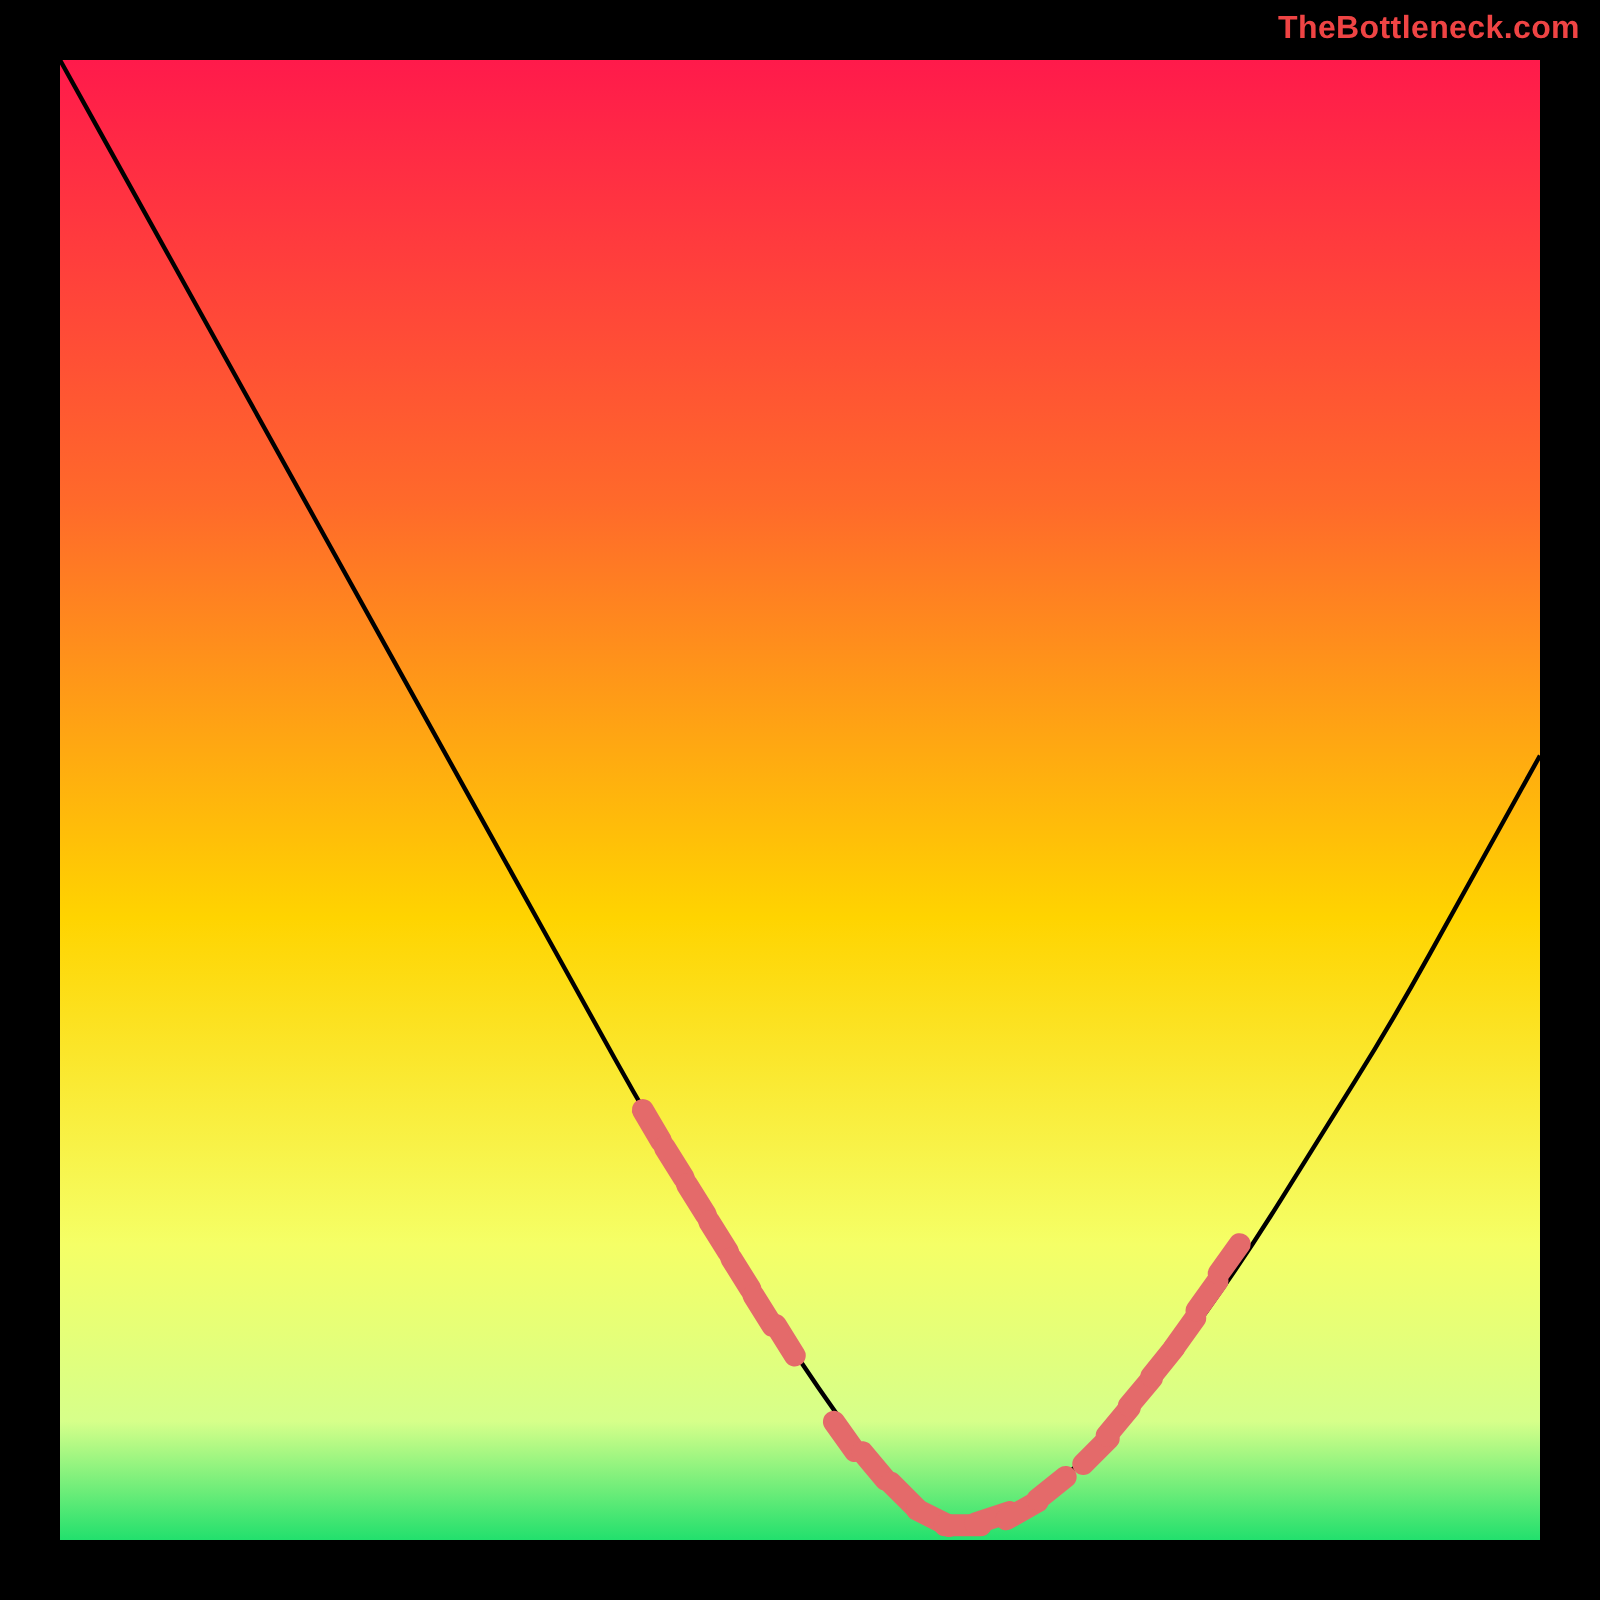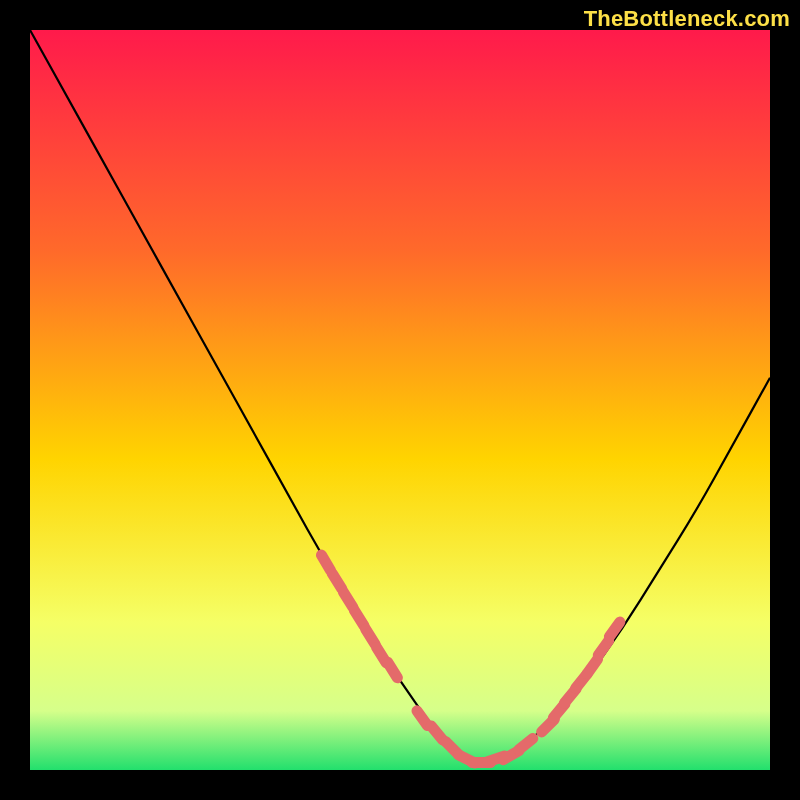--- a/index.html
+++ b/index.html
@@ -24,23 +24,23 @@
     top: 30px;
     left: 30px;
     width: 740px;
     height: 740px;
     
   }
   .watermark {
     position: absolute;
     top: 6px;
     right: 10px;
-    font-size: 22px;
+    font-size: 16px;
     font-weight: 600;
-    color: #fde047;
+    color: #ef4444;
     letter-spacing: 0.2px;
   }
   svg.curve-layer {
     position: absolute;
     top: 30px;
     left: 30px;
     width: 740px;
     height: 740px;
     overflow: visible;
   }

